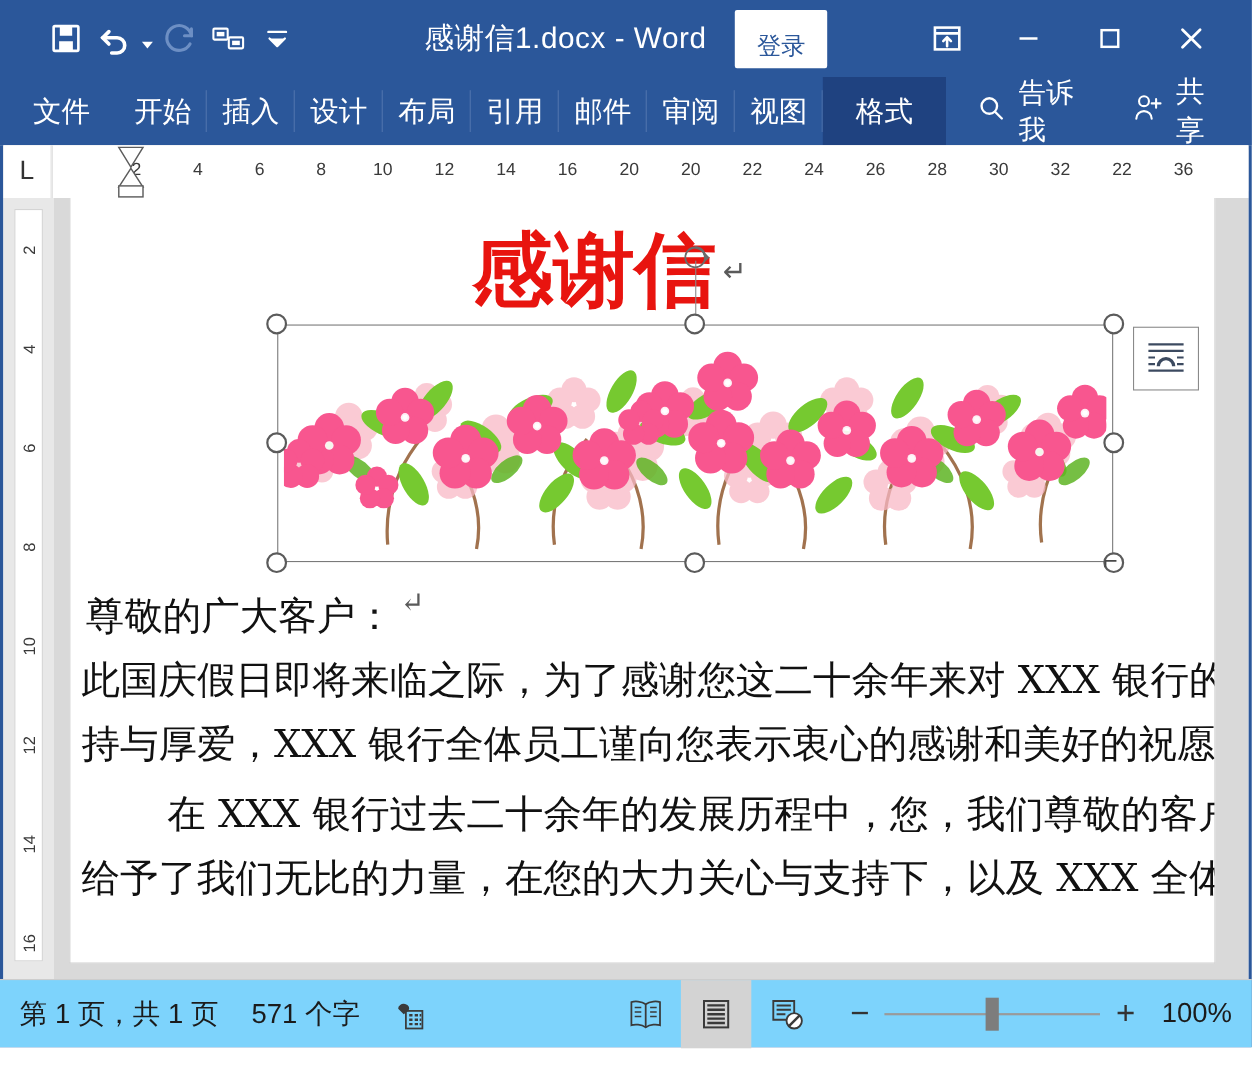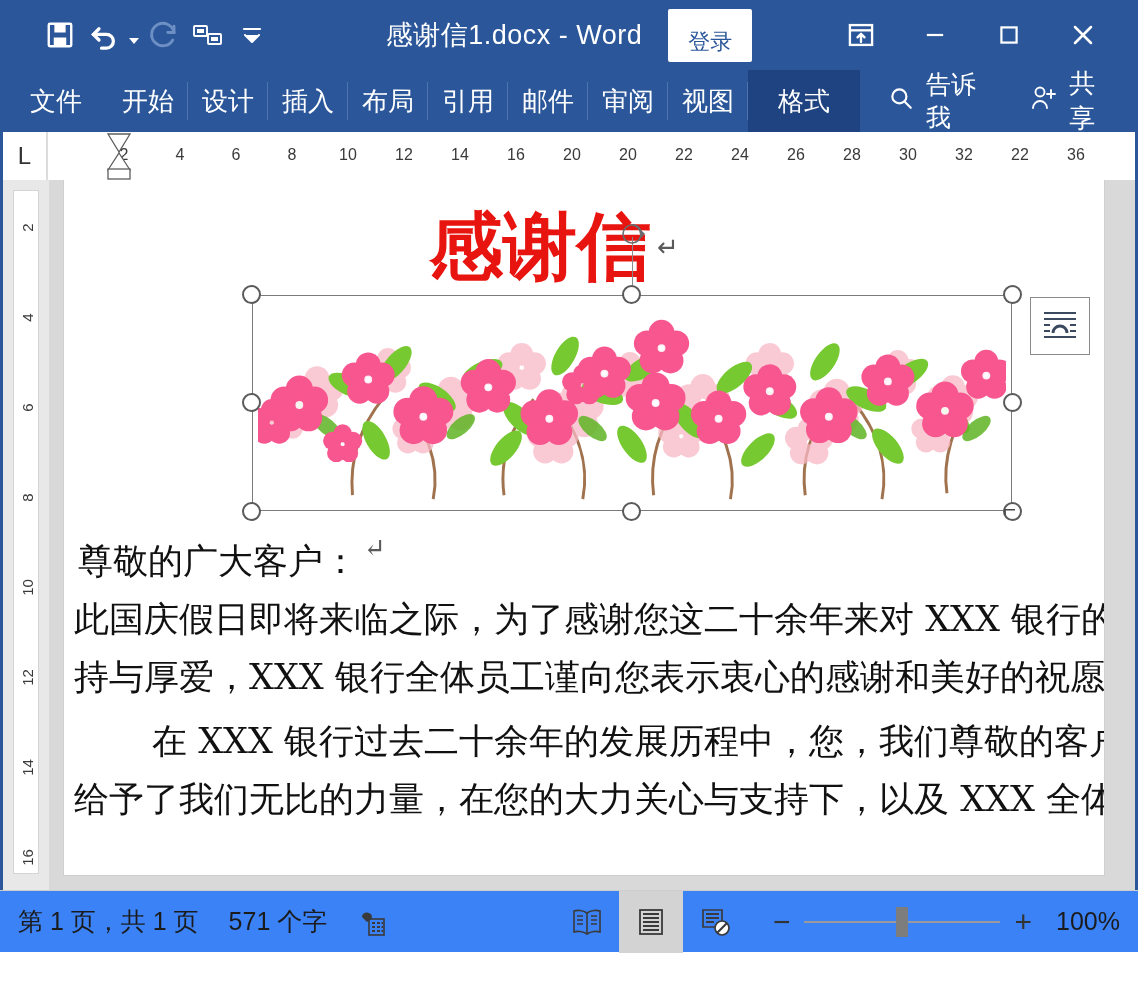--- a/index.html
+++ b/index.html
@@ -303,21 +303,21 @@
     white-space: nowrap;
     letter-spacing: 0px;
   }
   .p-salutation { margin: 16px 0 0 4px; }
   .p-body { margin: 6px 0 0 4px; }
   .indent2 { display: inline-block; width: 74px; }
 
   
   .statusbar {
     height: 62px;
-    background: #3b82f6;
+    background: #7dd3fc;
     border-top: 1px solid #cdcdcd;
     display: flex; align-items: center;
     flex: 0 0 62px;
     color: #1b1b1b;
     font-size: 25px;
     gap: 12px;
   }
   .sb-left { display: flex; align-items: center; gap: 30px; padding-left: 18px; }
   .sb-icon { display: flex; align-items: center; justify-content: center; }
   .sb-views { margin-left: auto; display: flex; align-items: center; }
@@ -413,22 +413,22 @@
         <svg width="32" height="32" viewBox="0 0 24 24" stroke="#fff" stroke-width="1.9" stroke-linecap="round">
             <path d="M6 6 L18 18 M18 6 L6 18"></path>
           </svg>
       </div>
     </div>
   </div>
 
   <div class="ribbon">
     <div class="tab first">文件</div>
     <div class="tab sep">开始</div>
+    <div class="tab sep">插入</div>
     <div class="tab sep">设计</div>
-    <div class="tab sep">插入</div>
     <div class="tab sep">布局</div>
     <div class="tab sep">引用</div>
     <div class="tab sep">邮件</div>
     <div class="tab sep">审阅</div>
     <div class="tab sep">视图</div>
     <div class="tab active">格式</div>
 
     <div class="tellme">
       <span>
         <svg width="26" height="26" viewBox="0 0 24 24" fill="none" stroke="#fff" stroke-width="2" stroke-linecap="round">

